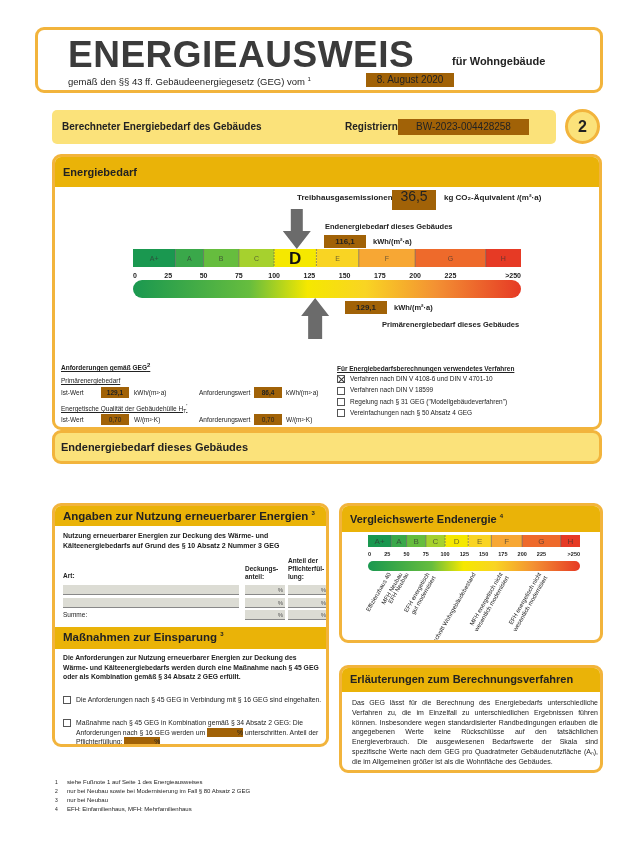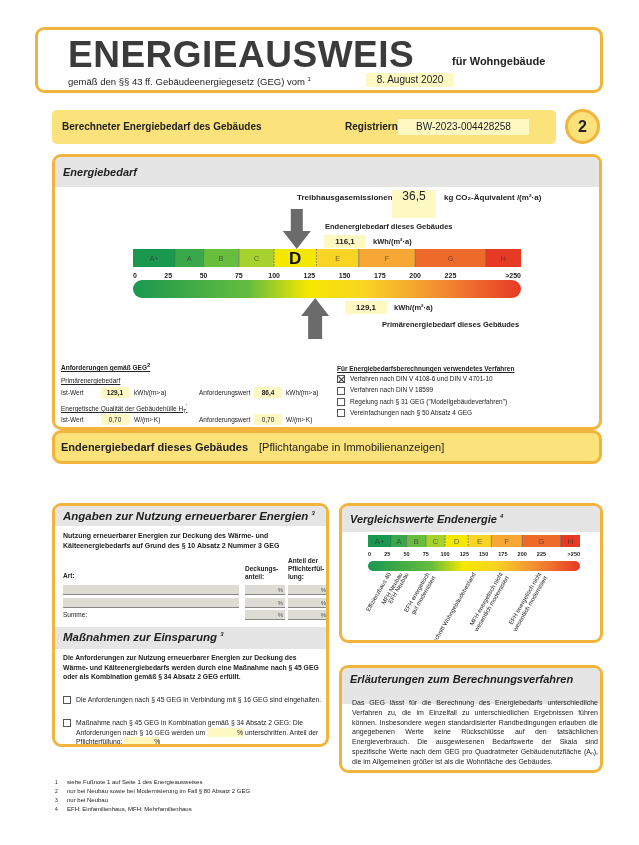--- a/index.html
+++ b/index.html
@@ -1,20 +1,20 @@
 <!DOCTYPE html>
 <html><head>
 <meta charset="utf-8">
 <style>
   * { box-sizing: border-box; margin: 0; padding: 0; }
   body { width: 639px; height: 845px; background: #fff; font-family: "Liberation Sans", sans-serif; color: #222; position: relative; overflow: hidden; }
   .abs { position: absolute; }
   .obox { position: absolute; border: 3px solid #f2b43c; border-radius: 9px; background: #fff; }
-  .yhead { background: #e5e5e5; font-weight: bold; font-style: italic; }
-  .grey { background: #fef9c3; display: inline-block; text-align: center; }
+  .yhead { background: #eab308; font-weight: bold; }
+  .grey { background: #a16207; display: inline-block; text-align: center; }
   .b { font-weight: bold; }
   .u { text-decoration: underline; }
   .cb { display: inline-block; width: 8px; height: 8px; border: 1px solid #555; vertical-align: middle; margin-right: 5px; position: relative; }
   .cb.x::before, .cb.x::after { content: ""; position: absolute; left: -1px; top: 3px; width: 9px; height: 1px; background: #333; }
   .cb.x::before { transform: rotate(45deg); }
   .cb.x::after { transform: rotate(-45deg); }
   .sup { font-size: 6px; vertical-align: super; }
 
   
   #title-box { left: 35px; top: 27px; width: 568px; height: 66px; }
@@ -28,21 +28,21 @@
   #head-label { left: 10px; top: 11px; font-size: 10px; font-weight: bold; }
   #reg-label { left: 253px; top: 11px; font-size: 10px; font-weight: bold; margin-left: 40px; }
   #reg-value { left: 346px; top: 9px; width: 131px; height: 16px; line-height: 16px; font-size: 10px; }
   #page-badge { left: 565px; top: 109px; width: 35px; height: 35px; border-radius: 50%; background: #fbe27a; border: 3px solid #f2b43c; font-size: 16px; font-weight: bold; text-align: center; line-height: 29px; }
 
   
   #eb-box { left: 52px; top: 154px; width: 550px; height: 276px; overflow: hidden; }
   #eb-head { left: 0; top: 0; width: 100%; height: 30px; }
   #eb-title { left: 8px; top: 9px; font-size: 11px; font-weight: bold; }
   #thg-label { left: 242px; top: 36px; font-size: 8px; font-weight: bold; }
-  #thg-value { left: 337px; top: 33px; width: 44px; height: 28px; line-height: 12px; font-size: 12px; }
+  #thg-value { left: 337px; top: 33px; width: 44px; height: 20px; line-height: 12px; font-size: 14px; }
   #thg-unit { left: 389px; top: 36px; font-size: 8px; font-weight: bold; }
   #end-label { left: 270px; top: 65px; font-size: 7.5px; font-weight: bold; }
   #end-value { left: 269px; top: 78px; width: 42px; height: 13px; line-height: 13px; font-size: 8px; font-weight: bold; }
   #end-unit { left: 318px; top: 80px; font-size: 7.5px; font-weight: bold; }
   #prim-value { left: 290px; top: 144px; width: 42px; height: 13px; line-height: 13px; font-size: 8px; font-weight: bold; }
   #prim-unit { left: 339px; top: 146px; font-size: 7.5px; font-weight: bold; }
   #prim-label { left: 291px; top: 163px; font-size: 7.5px; font-weight: bold; padding-left: 36px; }
   #scale-svg { left: 0; top: 40px; }
 
   #req { left: 6px; top: 205px; font-size: 6.5px; width: 280px; }
@@ -72,21 +72,21 @@
   .indent { padding-left: 13px; text-indent: -13px; }
 
   
   #cmp-box { left: 339px; top: 503px; width: 264px; height: 140px; overflow: hidden; }
   #cmp-head { left: 0; top: 0; width: 100%; height: 26px; }
   #cmp-title { left: 8px; top: 7px; font-size: 11px; font-weight: bold; }
   #cmp-svg { left: 0; top: 26px; }
 
   
   #exp-box { left: 339px; top: 665px; width: 264px; height: 108px; overflow: hidden; }
-  #exp-head { left: 0; top: 0; width: 100%; height: 36px; }
+  #exp-head { left: 0; top: 0; width: 100%; height: 24px; }
   #exp-title { left: 8px; top: 5px; font-size: 11px; font-weight: bold; }
   #exp-text { left: 10px; top: 30px; width: 246px; font-size: 7px; line-height: 9.8px; text-align: justify; }
 
   #foot { left: 55px; top: 778px; font-size: 6px; line-height: 9px; }
   #foot .fn { display: flex; }
   #foot .n { width: 12px; font-size: 5px; }
 </style>
 </head>
 <body>
 
@@ -204,21 +204,20 @@
     <div class="row u b">Für Energiebedarfsberechnungen verwendetes Verfahren</div>
     <div class="row"><span class="cb x"></span><span>Verfahren nach DIN V 4108-6 und DIN V 4701-10</span></div>
     <div class="row"><span class="cb"></span><span>Verfahren nach DIN V 18599</span></div>
     <div class="row"><span class="cb"></span><span>Regelung nach § 31 GEG ("Modellgebäudeverfahren")</span></div>
     <div class="row"><span class="cb"></span><span>Vereinfachungen nach § 50 Absatz 4 GEG</span></div>
   </div>
 </div>
 
 <div class="obox" id="ee-box">
   <div class="abs" id="ee-label">Endenergiebedarf dieses Gebäudes</div>
-  <div class="abs" id="ee-note">[Pflichtangabe in Immobilienanzeigen]</div>
 </div>
 
 <div class="obox" id="ren-box">
   <div class="abs yhead" id="ren-head">
     <div class="abs" id="ren-title"><span>Angaben zur Nutzung erneuerbarer Energien</span> <span class="sup">3</span></div>
   </div>
   <div class="abs" id="ren-desc">Nutzung erneuerbarer Energien zur Deckung des Wärme- und Kälteenergiebedarfs auf Grund des § 10 Absatz 2 Nummer 3 GEG</div>
   <div class="abs" id="ren-table">
     <div class="abs b" style="left:0;top:21px">Art:</div>
     <div class="abs b" style="left:182px;top:14px;width:40px;line-height:8px">Deckungs-anteil:</div>

